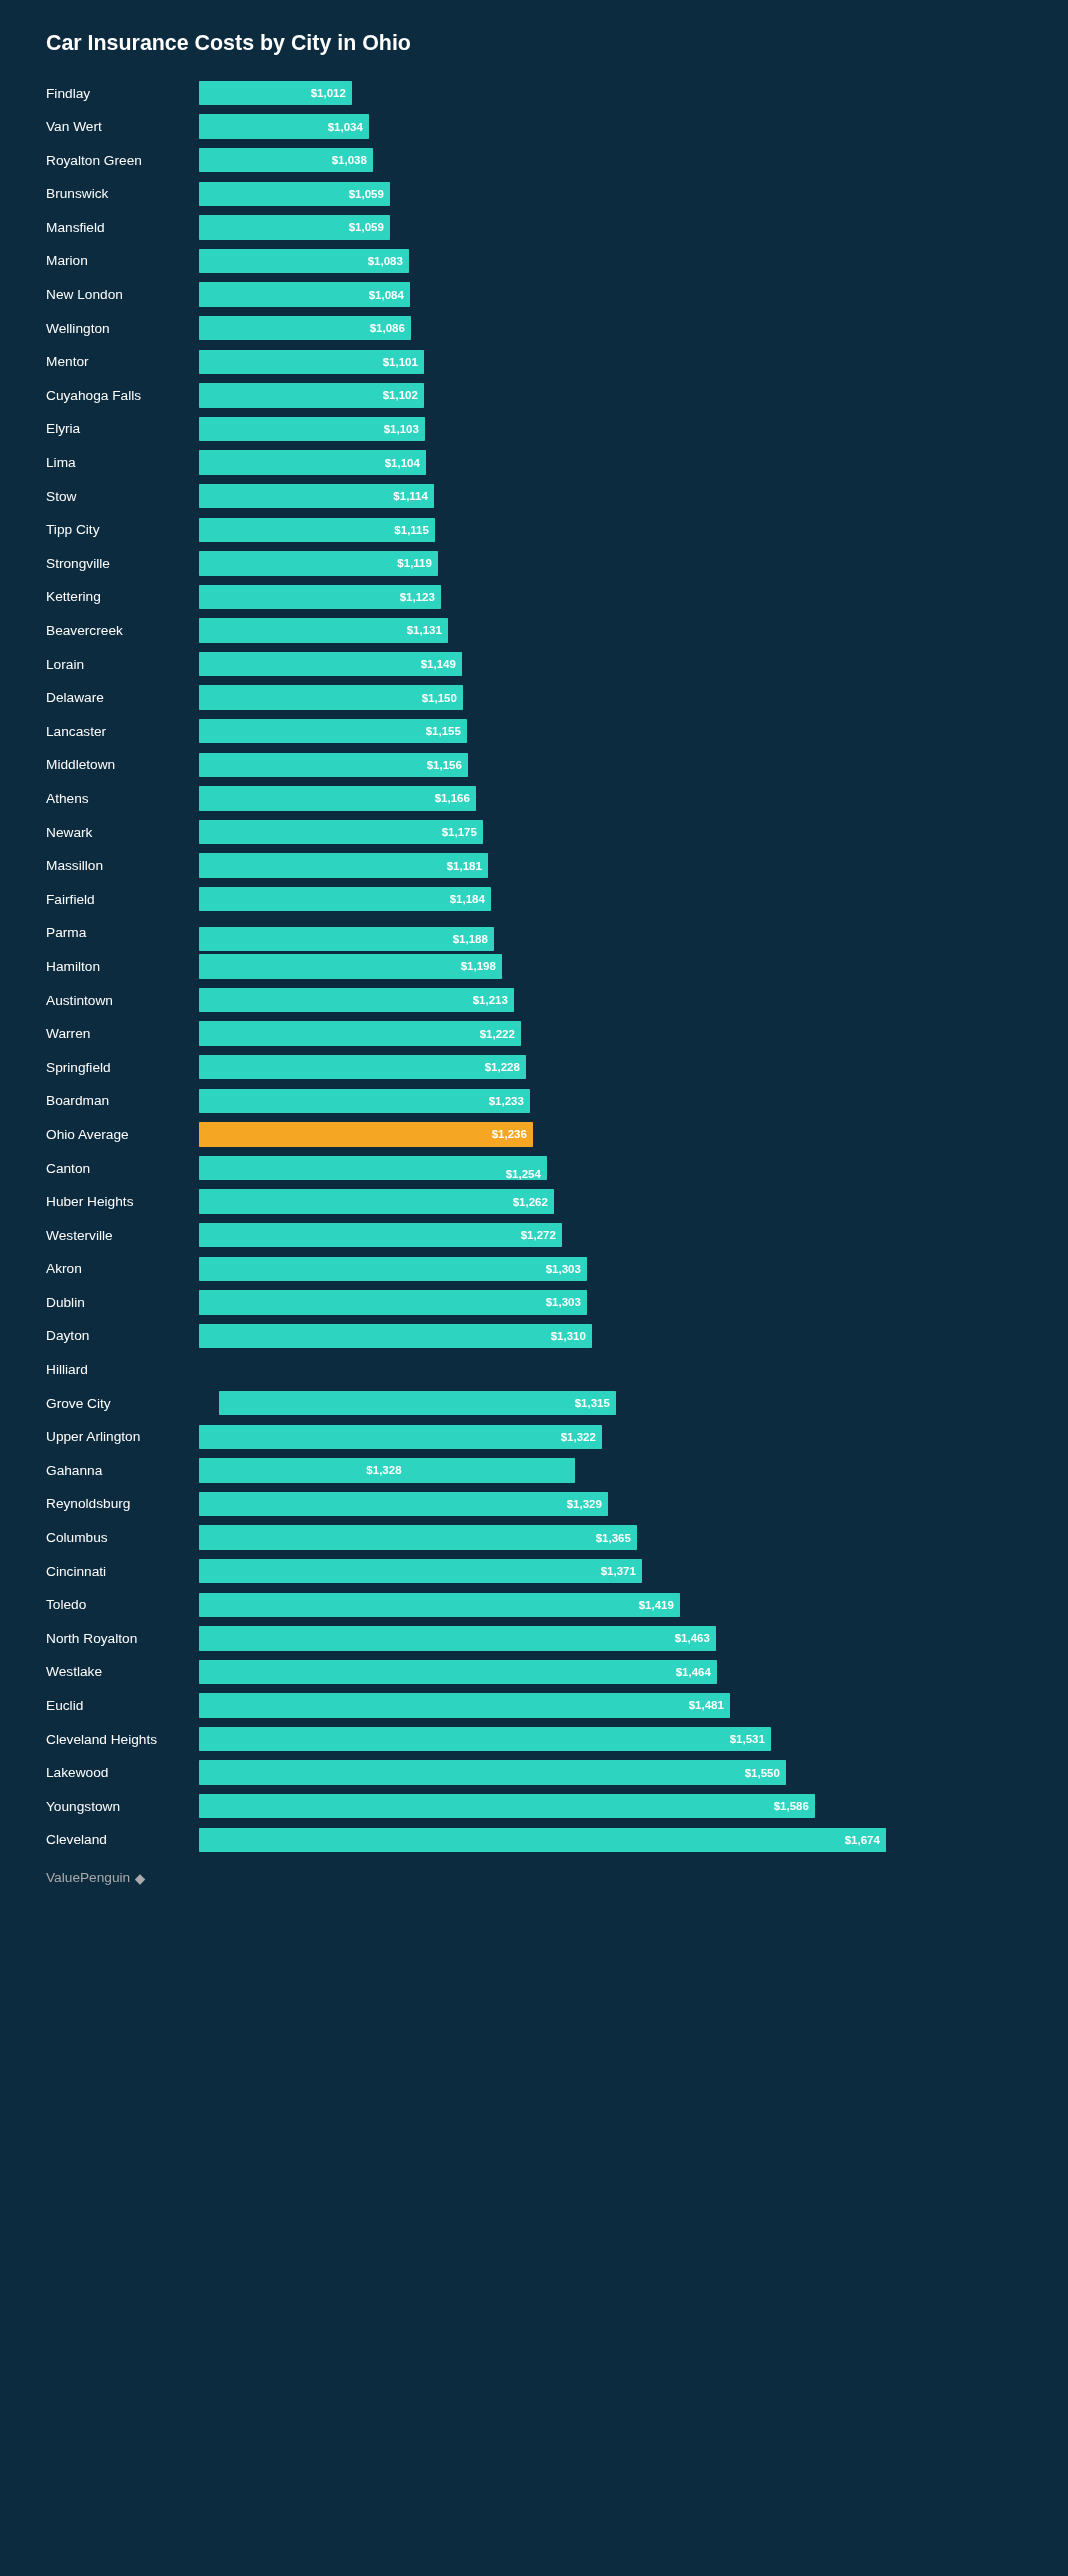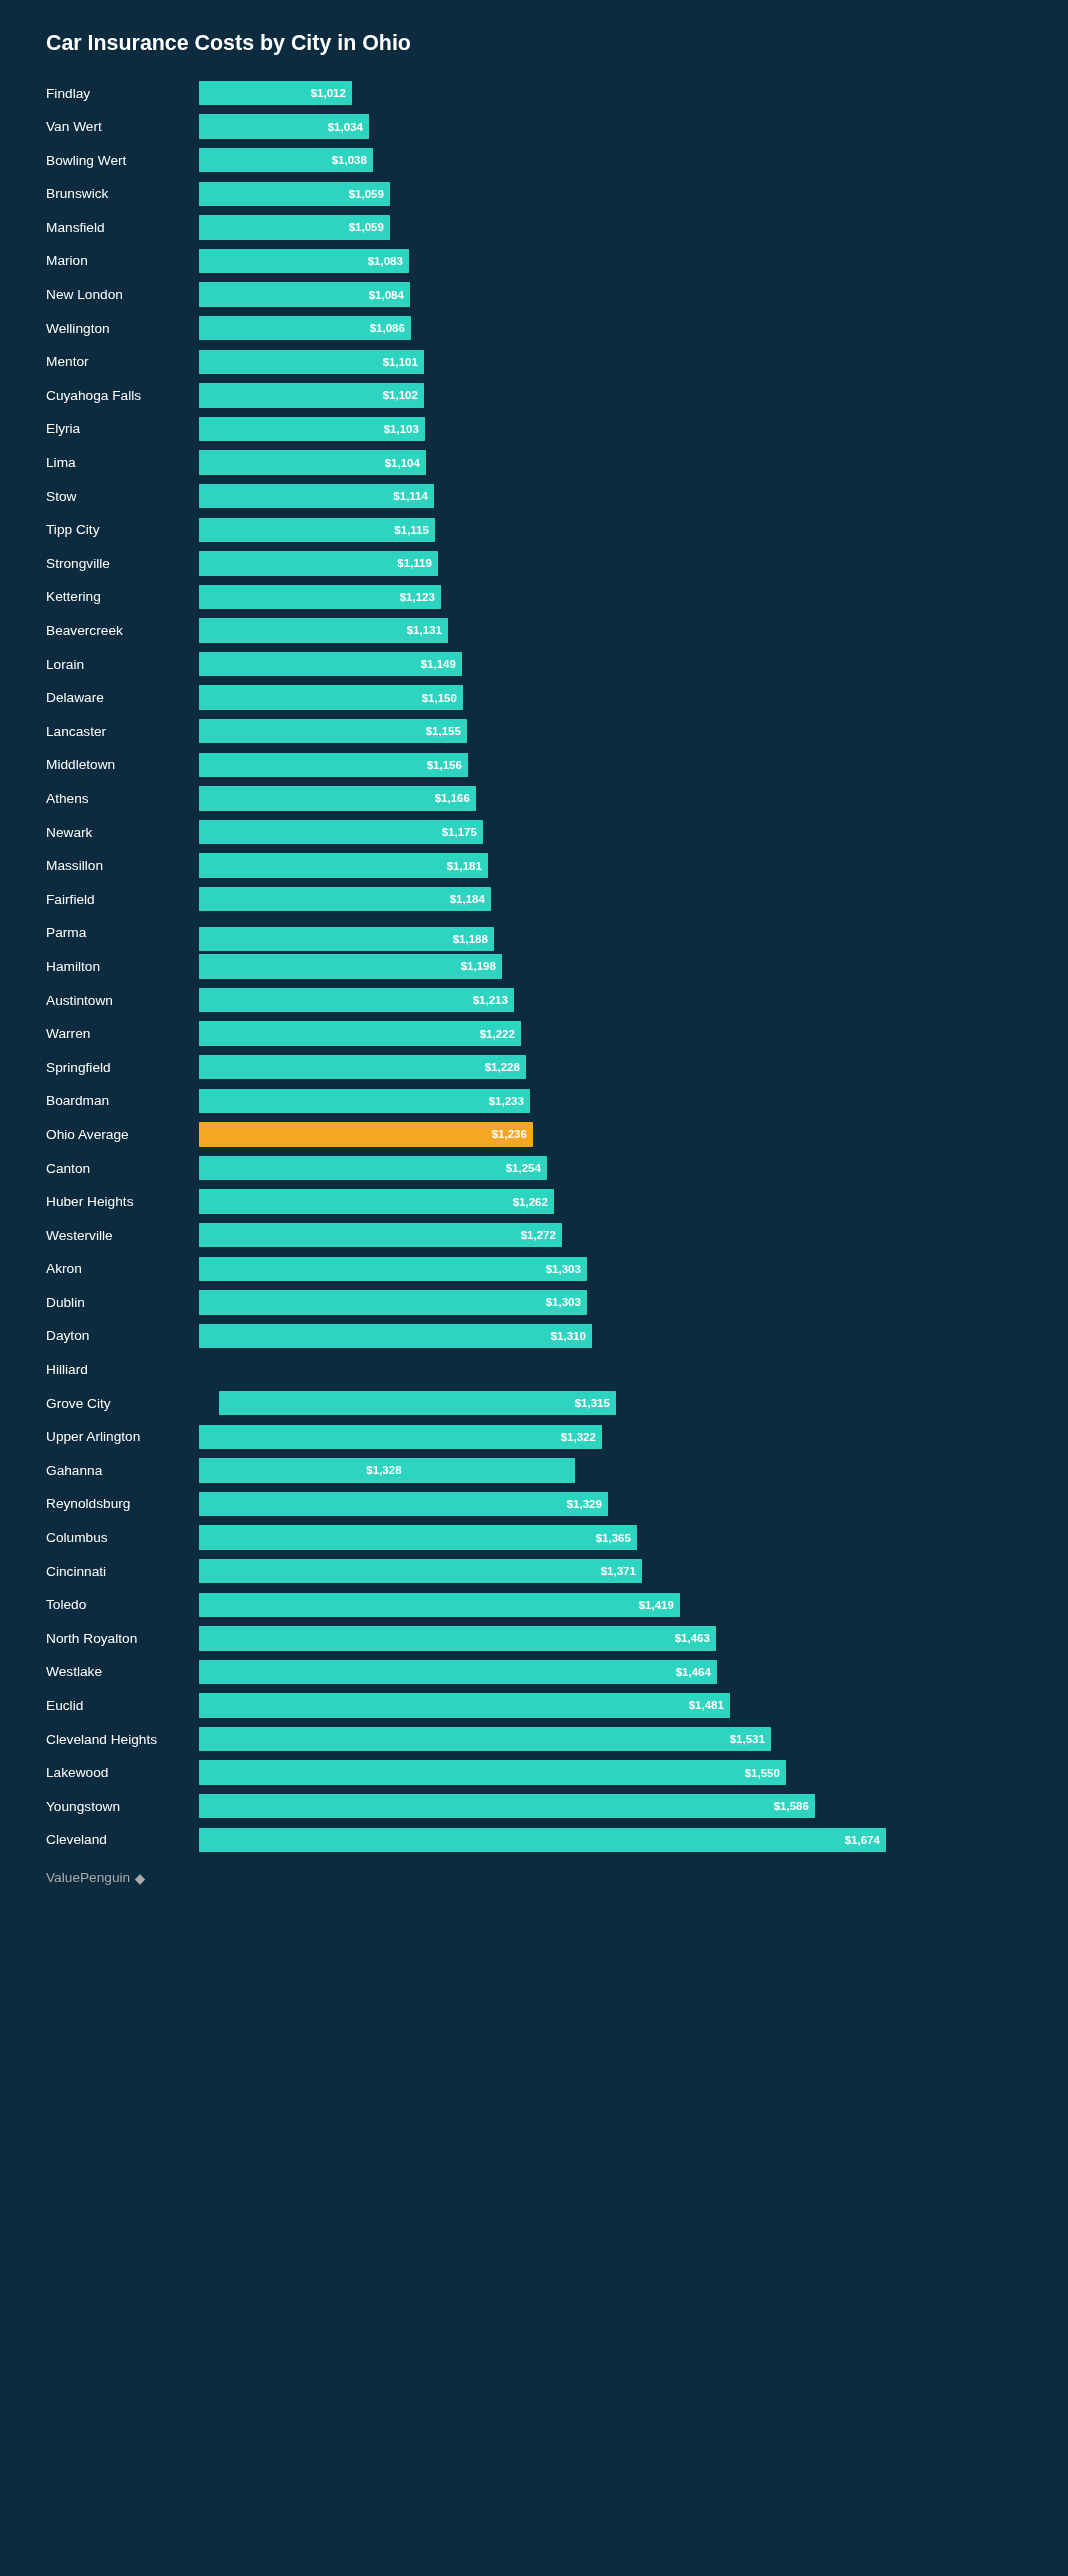--- a/index.html
+++ b/index.html
@@ -87,21 +87,21 @@
     </div>
     <div class="bar-row">
       <div class="city-label">Van Wert</div>
       <div class="bar-wrapper">
         <div class="bar" style="width: 170px;">
           <span class="bar-value">$1,034</span>
         </div>
       </div>
     </div>
     <div class="bar-row">
-      <div class="city-label">Bowling Wert</div>
+      <div class="city-label">Royalton Green</div>
       <div class="bar-wrapper">
         <div class="bar" style="width: 174px;">
           <span class="bar-value">$1,038</span>
         </div>
       </div>
     </div>
     <div class="bar-row">
       <div class="city-label">Brunswick</div>
       <div class="bar-wrapper">
         <div class="bar" style="width: 191px;">
@@ -329,21 +329,21 @@
       <div class="city-label">Ohio Average</div>
       <div class="bar-wrapper">
         <div class="bar average" style="width: 334px;">
           <span class="bar-value">$1,236</span>
         </div>
       </div>
     </div>
     <div class="bar-row">
       <div class="city-label">Canton</div>
       <div class="bar-wrapper">
-        <div class="bar" style="width: 348px;">
+        <div class="bar" style="width: 348px; align-items: flex-end;">
           <span class="bar-value">$1,254</span>
         </div>
       </div>
     </div>
     <div class="bar-row">
       <div class="city-label">Huber Heights</div>
       <div class="bar-wrapper">
         <div class="bar" style="width: 355px;">
           <span class="bar-value">$1,262</span>
         </div>

